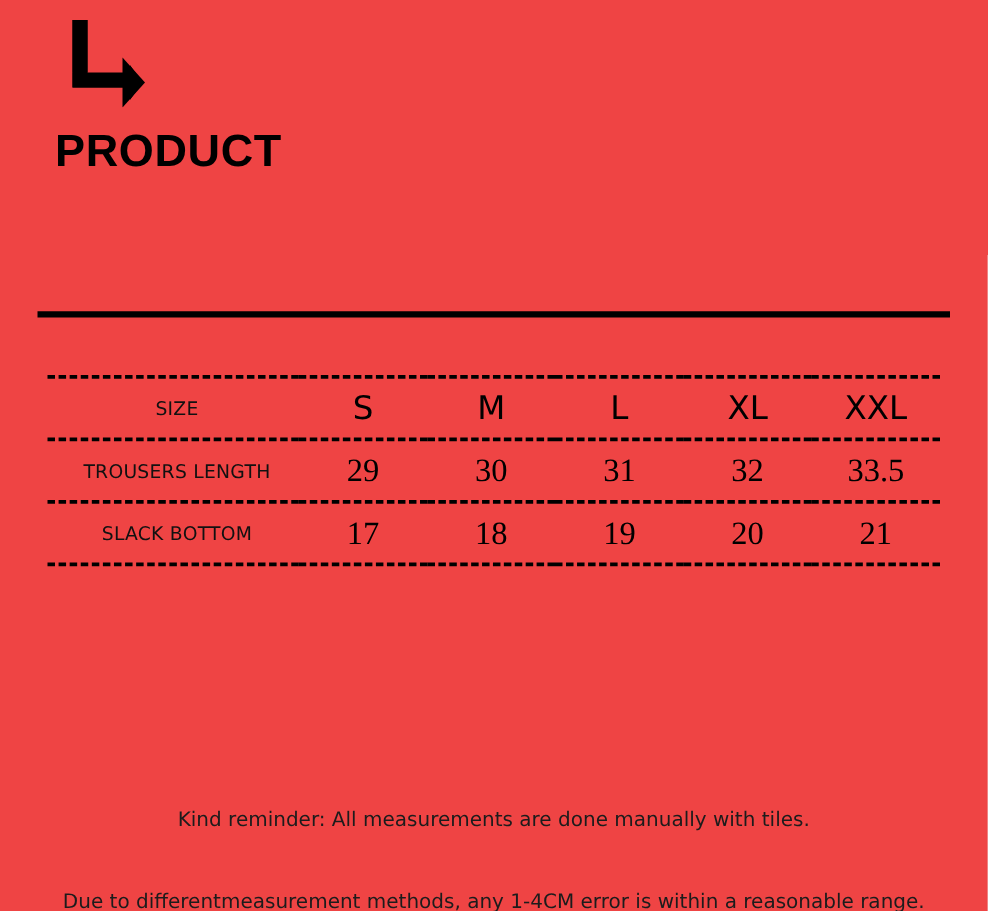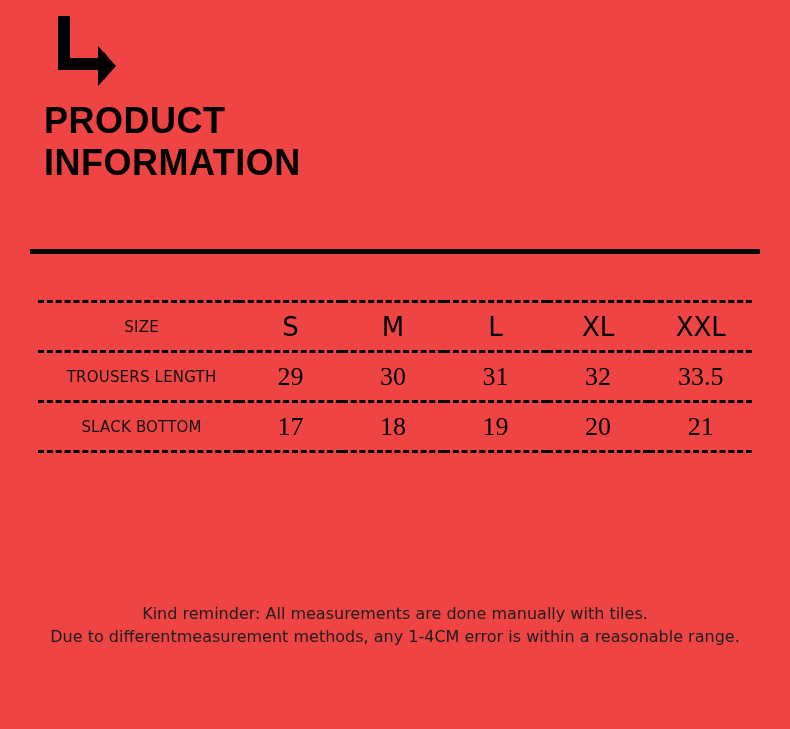--- a/index.html
+++ b/index.html
@@ -115,39 +115,38 @@
     position: absolute;
     left: 30px;
     top: 602px;
     width: 730px;
     text-align: center;
     font-size: 16px;
     line-height: 1.45;
     color: #1c1c1c;
     font-family: "DejaVu Sans", sans-serif;
   }
-  .note div { white-space: nowrap; }
+  .note div { white-space: nowrap; margin-top: 42px; }
 </style>
 </head>
 <body>
 
 <div class="page">
 
   <div class="header">
     <span class="arrow-icon-wrap">
       <svg class="arrow-icon" viewBox="0 0 72 72" xmlns="http://www.w3.org/2000/svg" aria-hidden="true">
         <path d="M14 2 H26 V48 H60 V38 L70 52 L60 66 V56 H14 Z" fill="#000"></path>
         <path d="M14 2 H26 V44 H14 Z" fill="#000"></path>
         <path d="M14 44 H62 V56 H14 Z" fill="#000"></path>
         <path d="M54 32 L72 52 L54 72 Z" fill="#000"></path>
       </svg>
     </span>
     <div class="title-block">
       <div class="title-line">PRODUCT</div>
-      <div class="title-line">INFORMATION</div>
     </div>
   </div>
 
   <div class="rule"></div>
 
   <div class="table-wrap">
     <table class="size-table">
       <colgroup>
         <col class="c-label">
           <col class="c-val">

